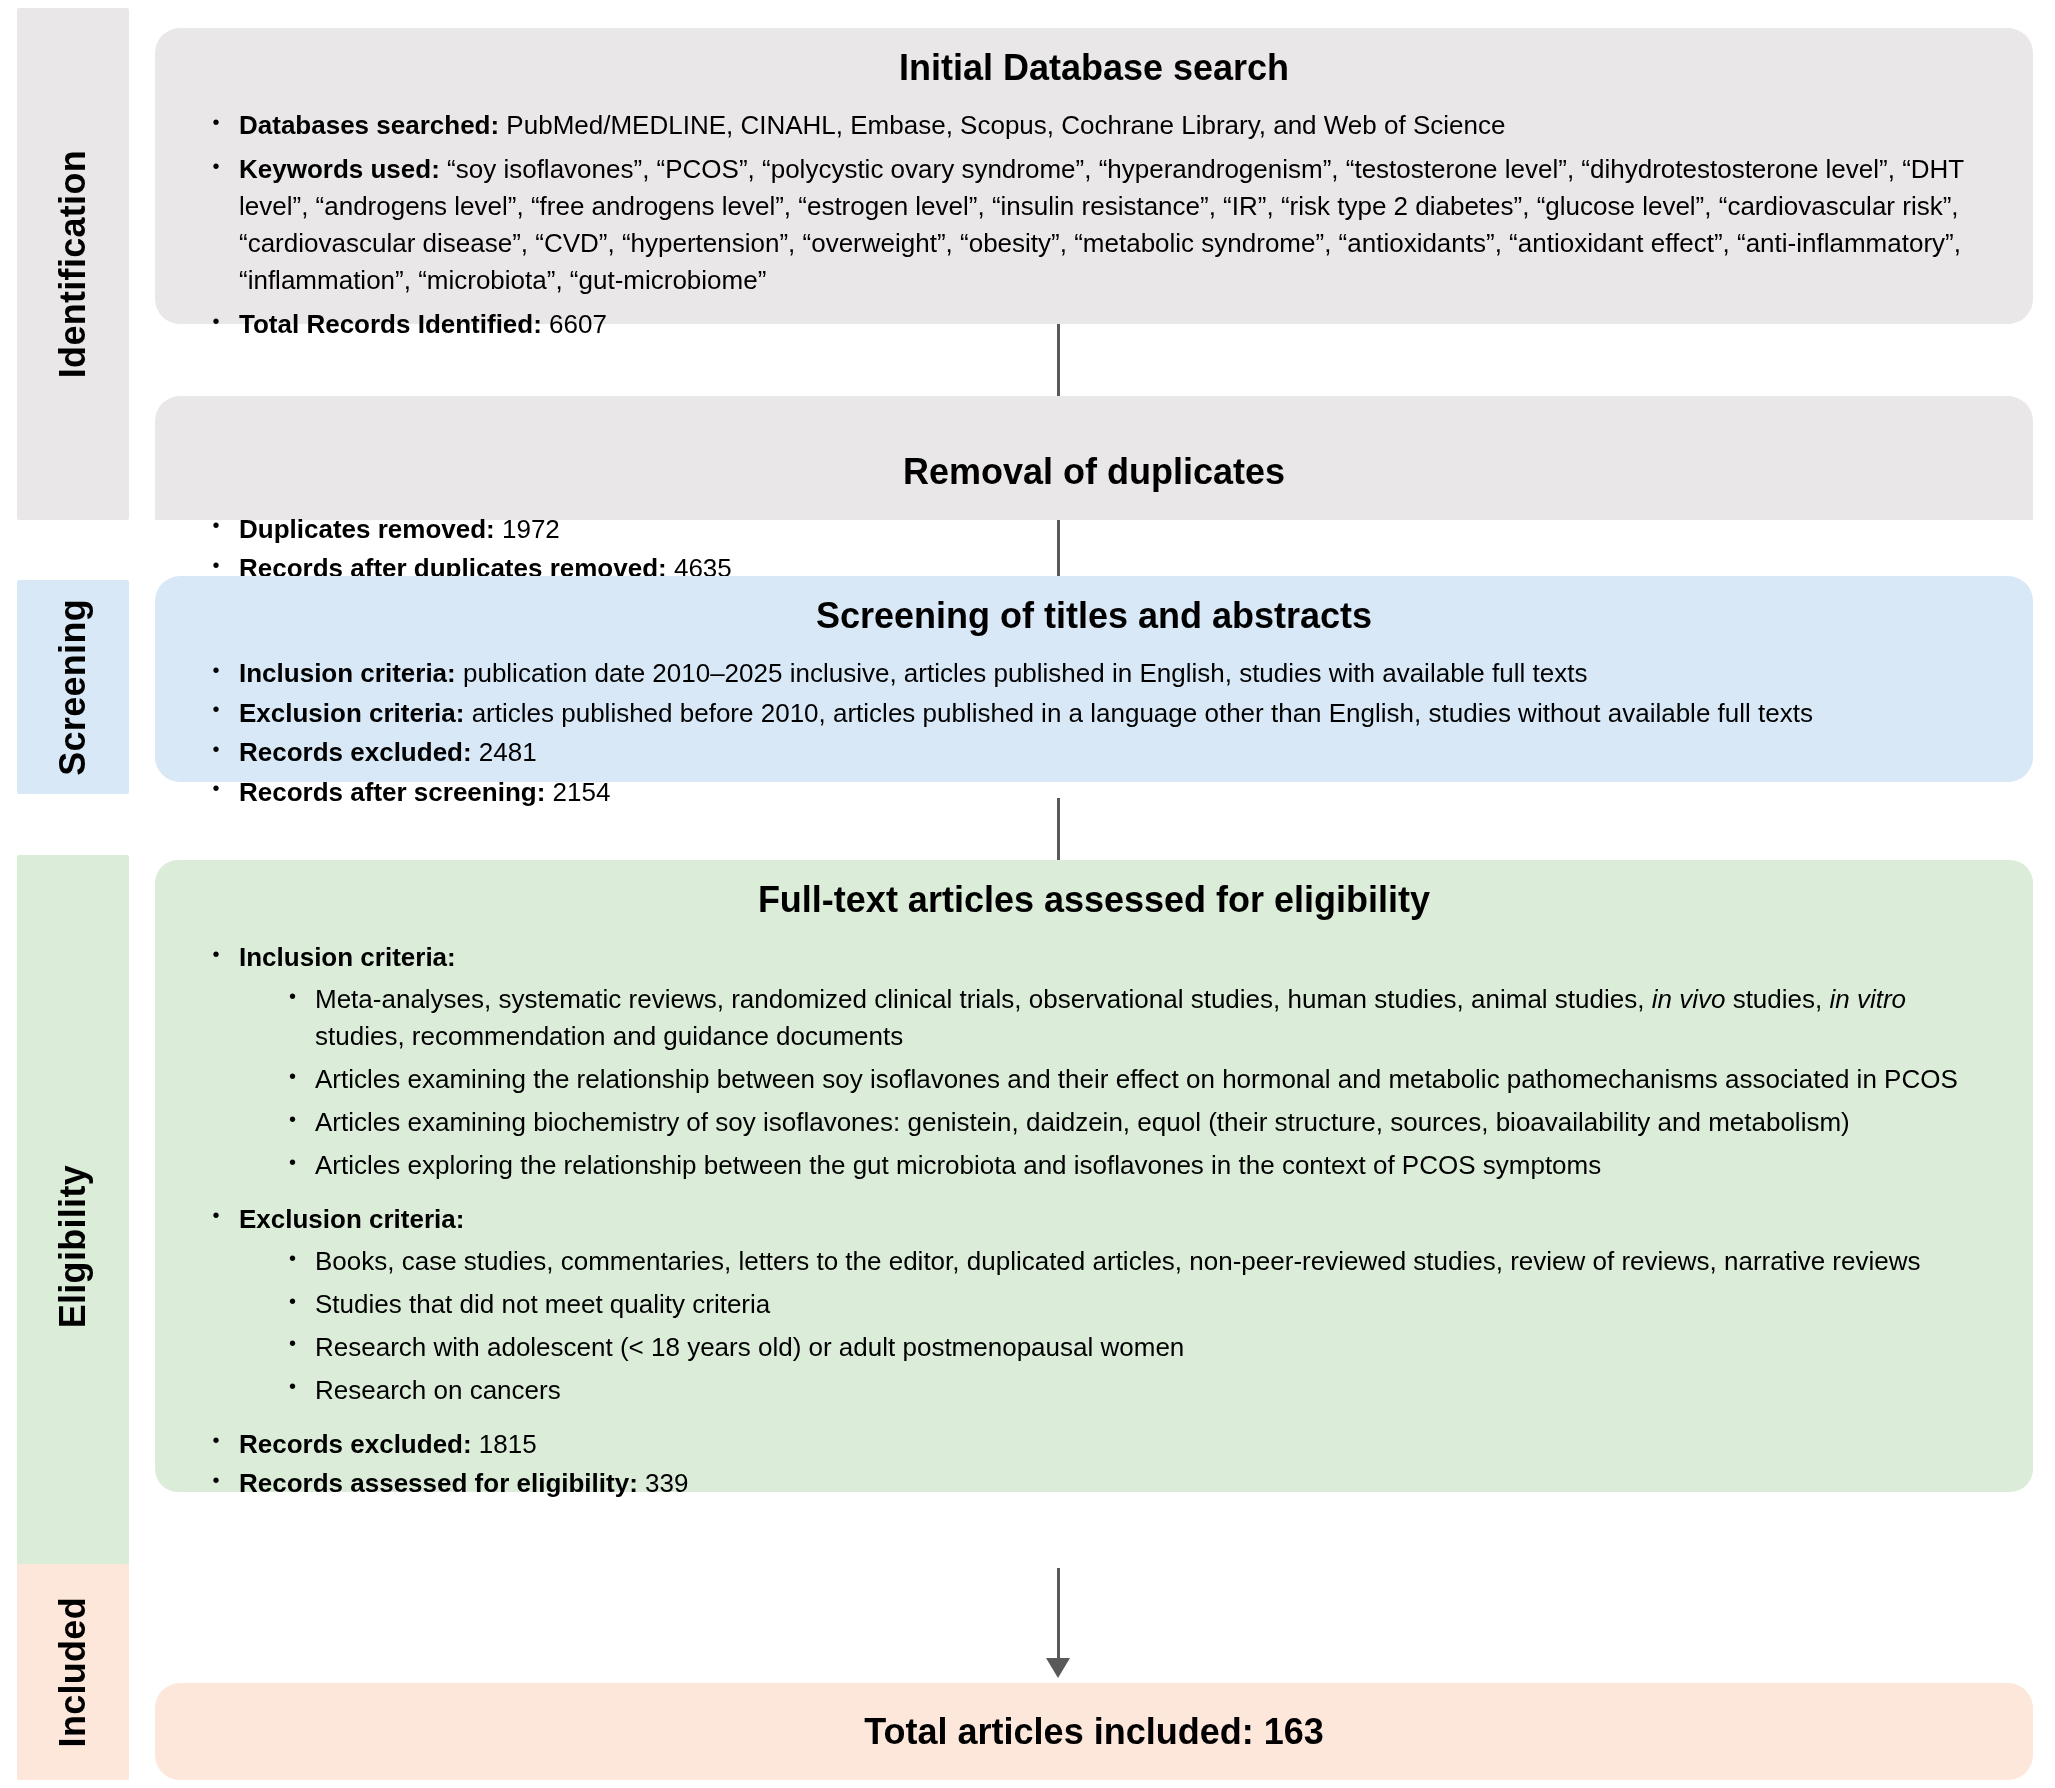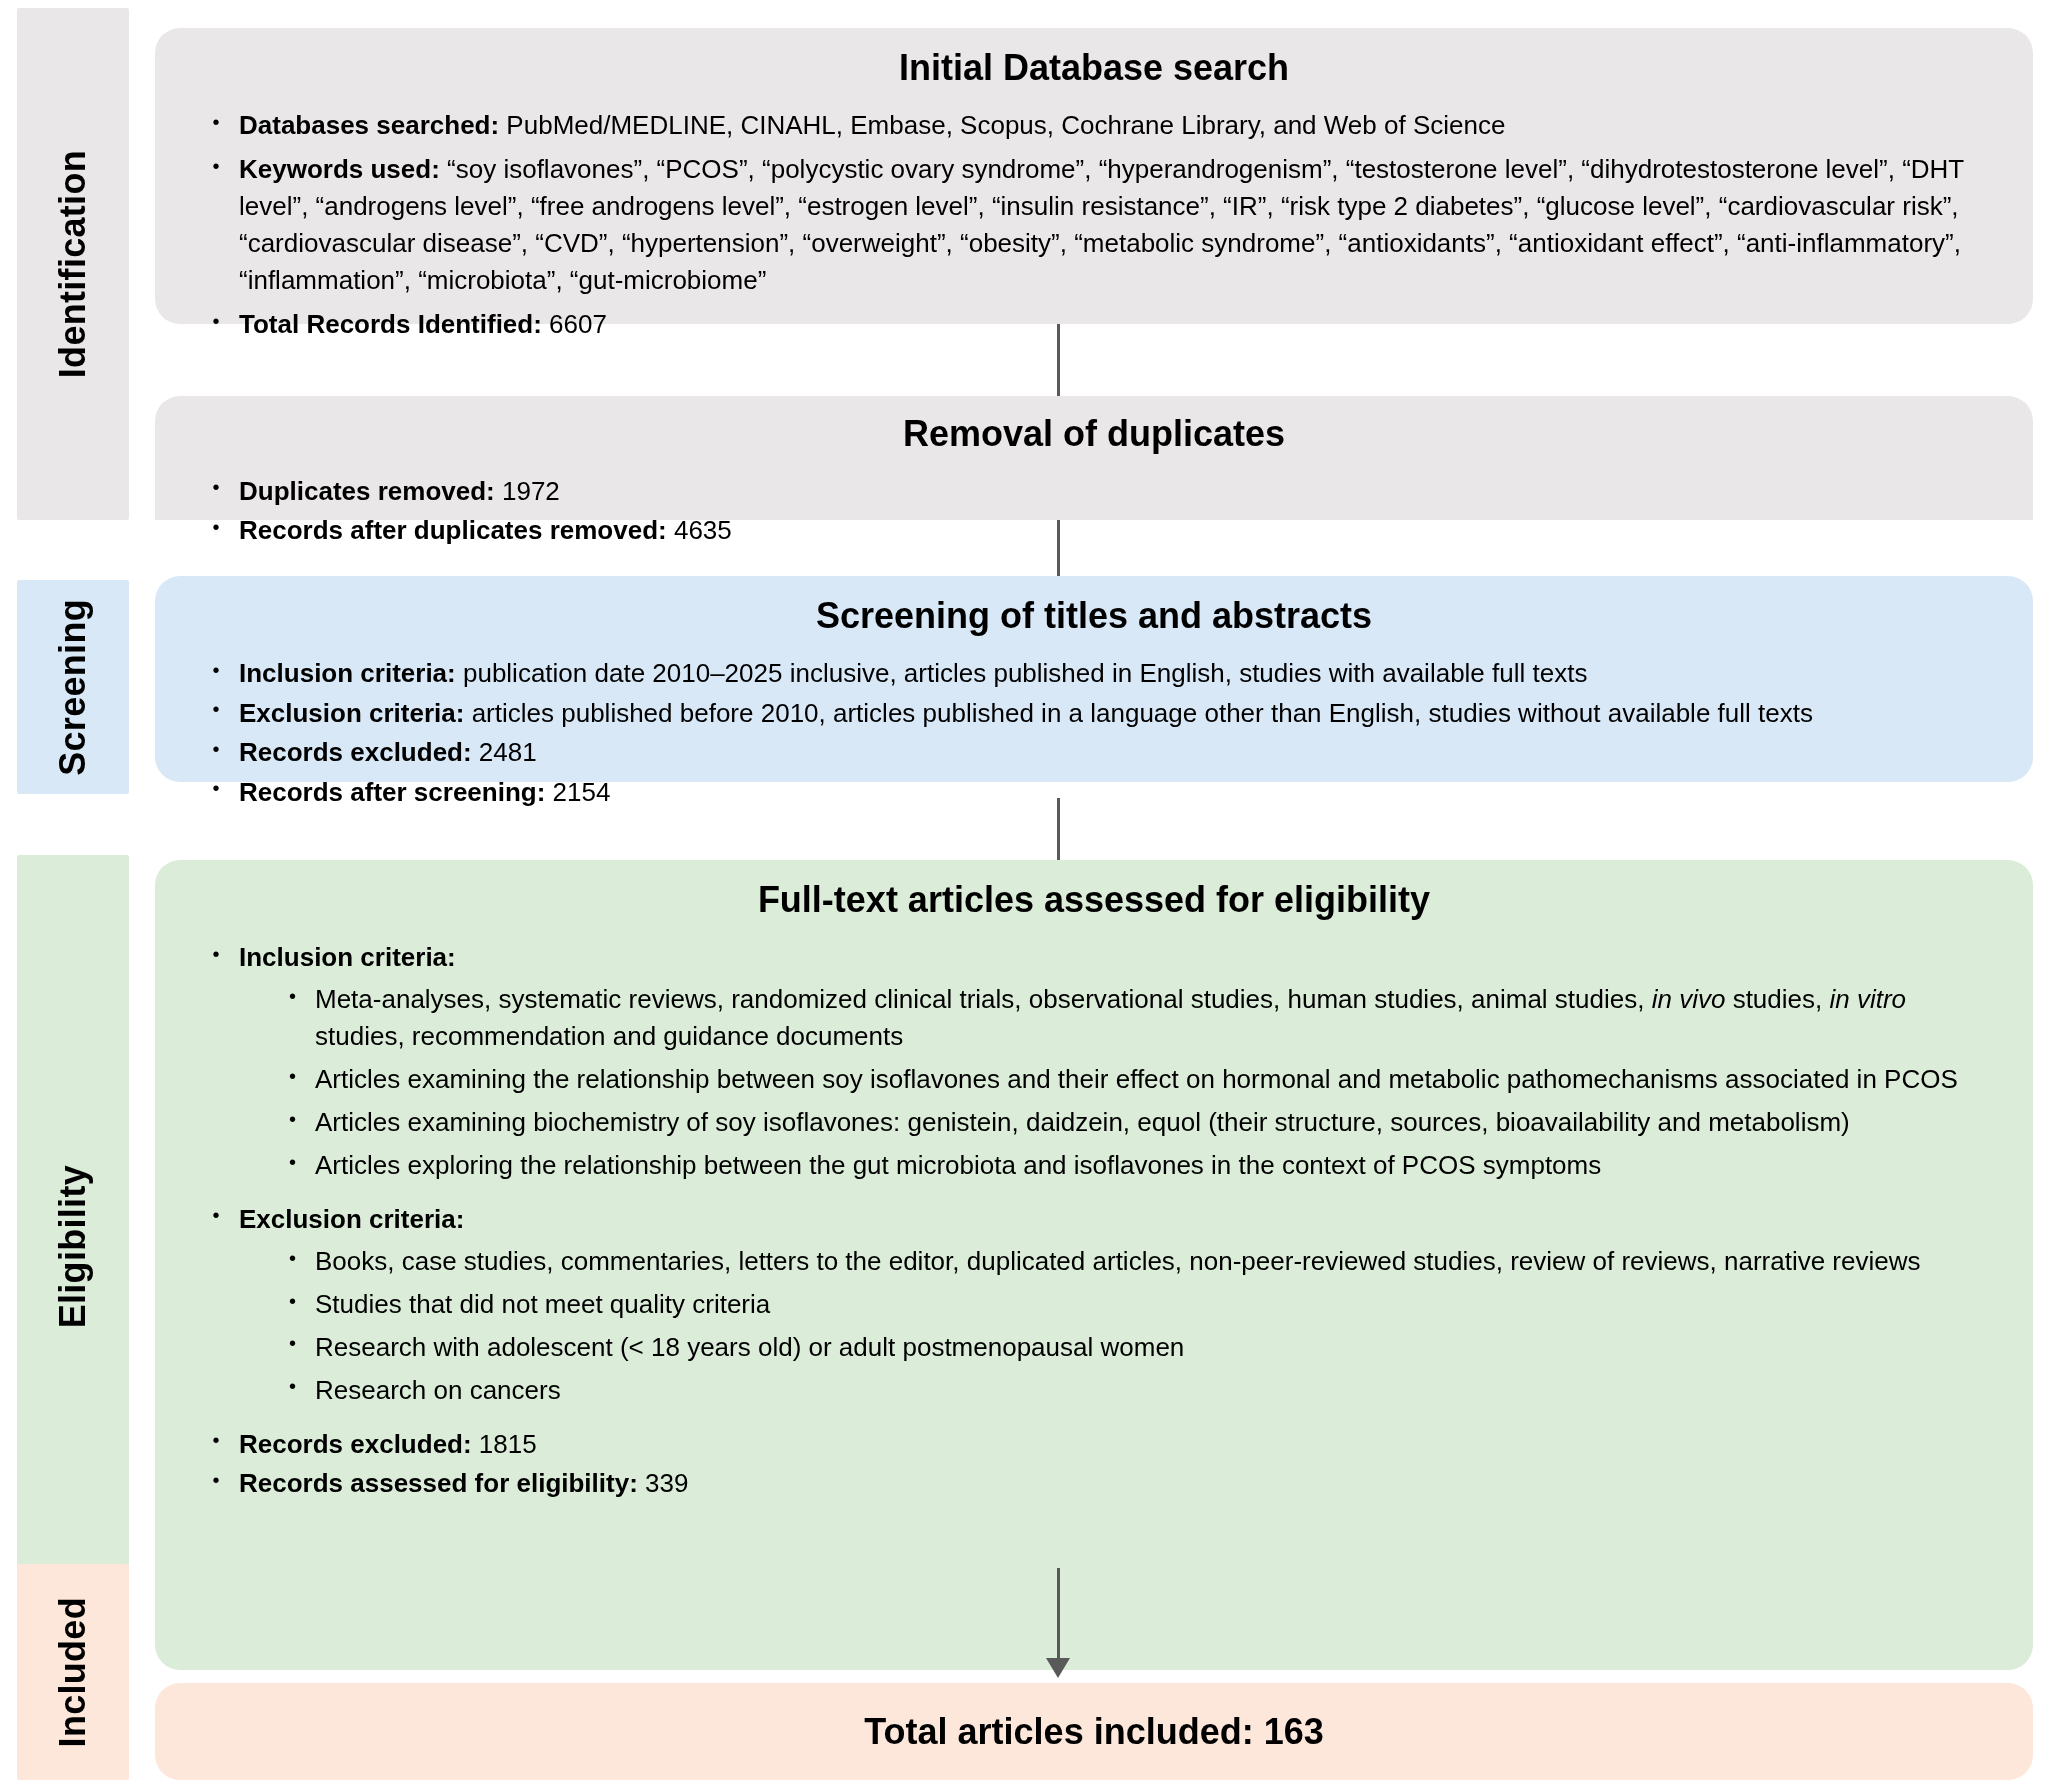--- a/index.html
+++ b/index.html
@@ -143,21 +143,21 @@
       </li>
       <li>
         <span class="lbl">Total Records Identified:</span><span> 6607</span>
       </li>
     </ul>
   </div>
 
   <div class="connector" style="top:324px; height:72px;"></div>
 
   <div class="box rounded-t" style="top:396px; height:124px; background:#EAE7E8; padding-top:14.5px;">
-    <div class="box-title" style="margin-bottom:17px;">Removal of duplicates</div>
+    <div class="box-title" style="margin-bottom:17px;margin-top:38px;">Removal of duplicates</div>
     <ul class="bul tight">
       <li>
         <span class="lbl">Duplicates removed:</span><span> 1972</span>
       </li>
       <li>
         <span class="lbl">Records after duplicates removed:</span><span> 4635</span>
       </li>
     </ul>
   </div>
 
@@ -176,21 +176,21 @@
         <span class="lbl">Records excluded:</span><span> 2481</span>
       </li>
       <li>
         <span class="lbl">Records after screening:</span><span> 2154</span>
       </li>
     </ul>
   </div>
 
   <div class="connector" style="top:798px; height:62px;"></div>
 
-  <div class="box rounded" style="top:860px; height:810px; background:#DBEDD9; ">
+  <div class="box rounded" style="top:860px; height:632px; background:#DBEDD9; border-radius:23px;">
     <div class="box-title">Full-text articles assessed for eligibility</div>
 
     <ul class="bul tight">
       <li>
         <span class="lbl">Inclusion criteria:</span>
         <ul class="bul sub">
           <li><span>Meta-analyses, systematic reviews, randomized clinical trials, observational studies, human studies, animal studies, </span><span class="it">in vivo</span><span> studies, </span><span class="it">in vitro</span><span> studies, recommendation and guidance documents</span></li>
           <li>Articles examining the relationship between soy isoflavones and their effect on hormonal and metabolic pathomechanisms associated in PCOS</li>
           <li>Articles examining biochemistry of soy isoflavones: genistein, daidzein, equol (their structure, sources, bioavailability and metabolism)</li>
           <li>Articles exploring the relationship between the gut microbiota and isoflavones in the context of PCOS symptoms</li>

